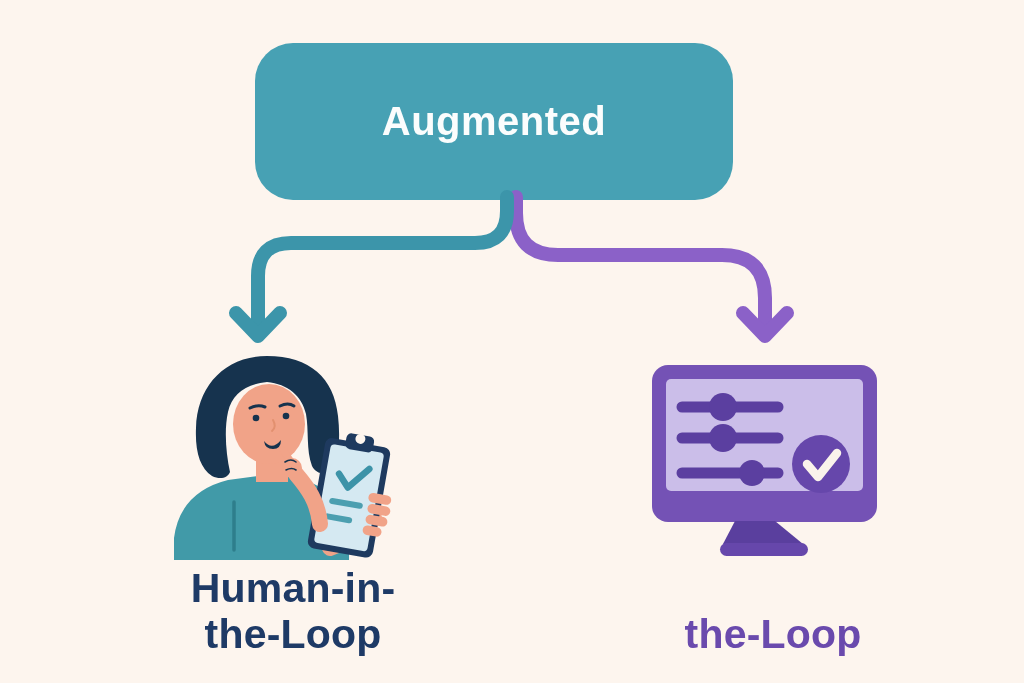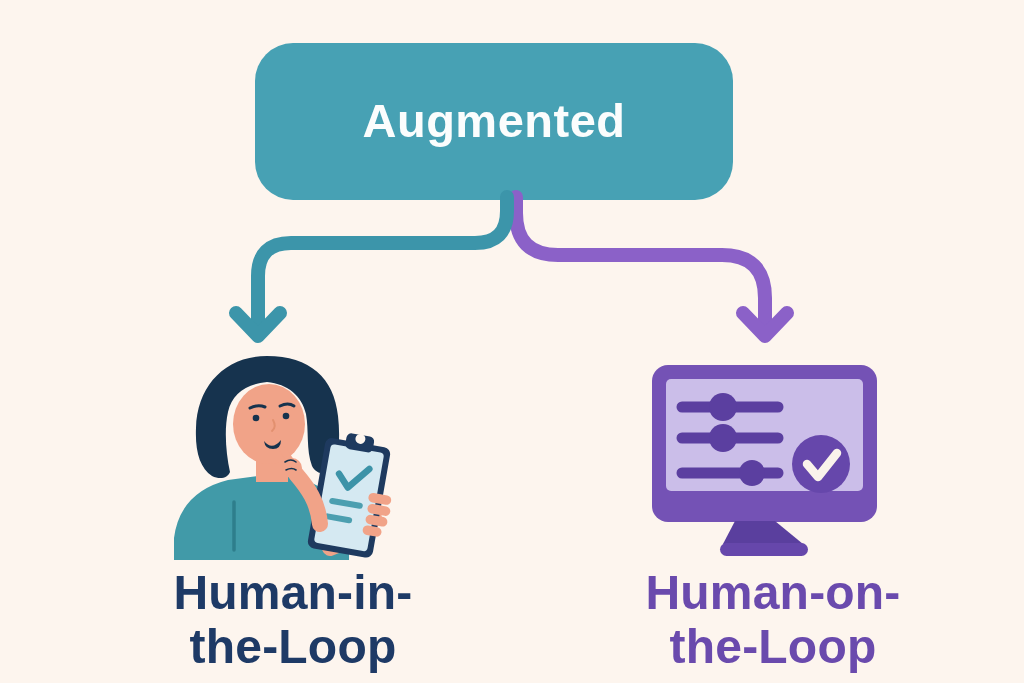--- a/index.html
+++ b/index.html
@@ -4,30 +4,30 @@
 <style>
   html,body{margin:0;padding:0;background:#e8e8e8;}
   .page{
     position:relative;width:1024px;height:683px;overflow:hidden;
     background:#FDF5EE;font-family:"Liberation Sans",sans-serif;
   }
   .title-box{
     position:absolute;left:255px;top:43px;width:478px;height:157px;
     background:#47A1B4;border-radius:38px;
     display:flex;flex-direction:column;align-items:center;justify-content:center;
-    color:#FBFDFD;font-weight:bold;font-size:47px;line-height:1.24;letter-spacing:.5px;
+    color:#FBFDFD;font-weight:bold;font-size:40px;line-height:1.24;letter-spacing:.5px;
     text-align:center;
   }
   .arrows{position:absolute;left:0;top:0;}
   .illu{position:absolute;}
   .illu-left{left:170px;top:350px;}
   .illu-right{left:640px;top:360px;}
   .branch-label{
     position:absolute;width:330px;top:566px;text-align:center;
-    font-weight:bold;font-size:48px;line-height:1.12;letter-spacing:.2px;
+    font-weight:bold;font-size:41px;line-height:1.12;letter-spacing:.2px;
   }
   .label-left{left:128px;color:#1E3A66;}
   .label-right{left:608px;color:#6A4AAD;}
 </style>
 </head>
 <body>
 
 <div class="page">
 
   <div class="title-box">
@@ -120,17 +120,17 @@
       <circle cx="181" cy="104" r="29" fill="#6647AB"></circle>
       <path d="M 167 104 L 178 117 L 197 93" stroke="#FAF3EB" stroke-width="8.5" stroke-linecap="round" stroke-linejoin="round" fill="none"></path>
     </g>
   </svg>
 
   <div class="branch-label label-left">
     <span>Human-in-</span><br>
     <span>the-Loop</span>
   </div>
   <div class="branch-label label-right">
-    <span>Human-on-</span><br>
+    <br>
     <span>the-Loop</span>
   </div>
 
 </div>
 
 </body></html>

